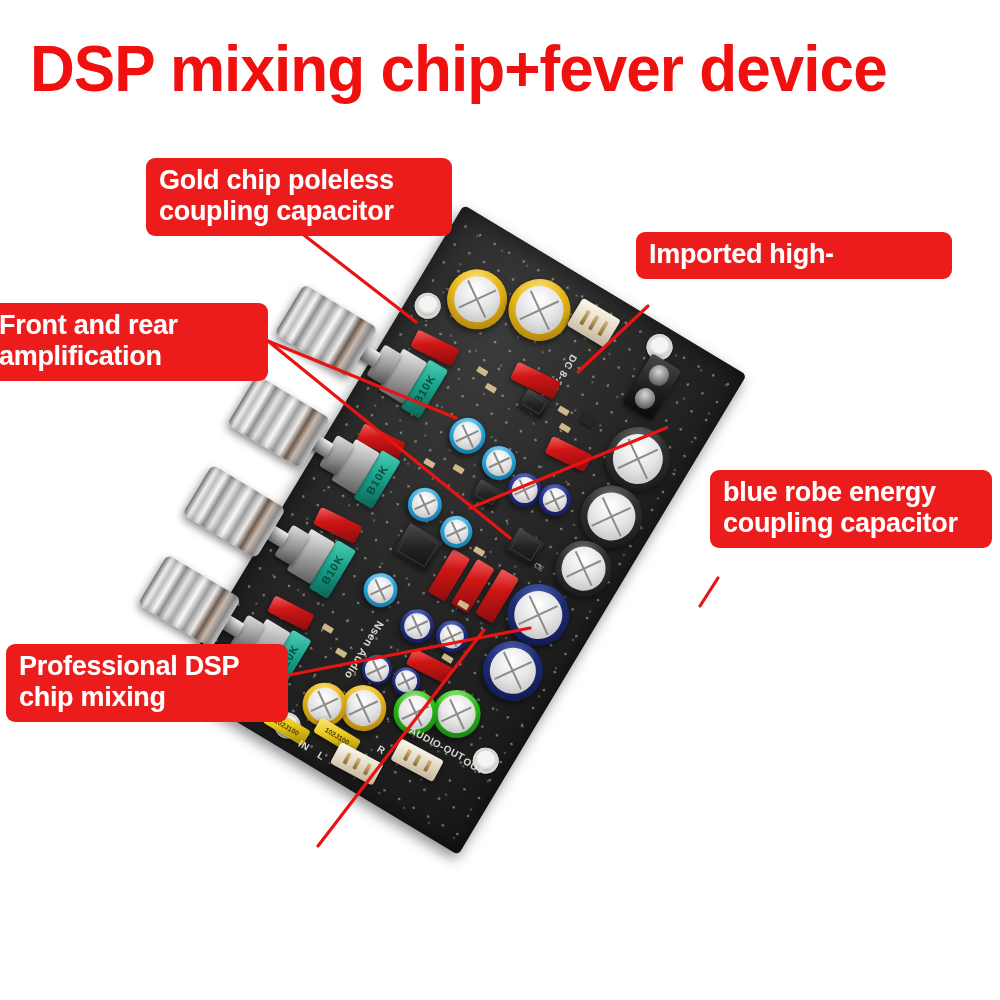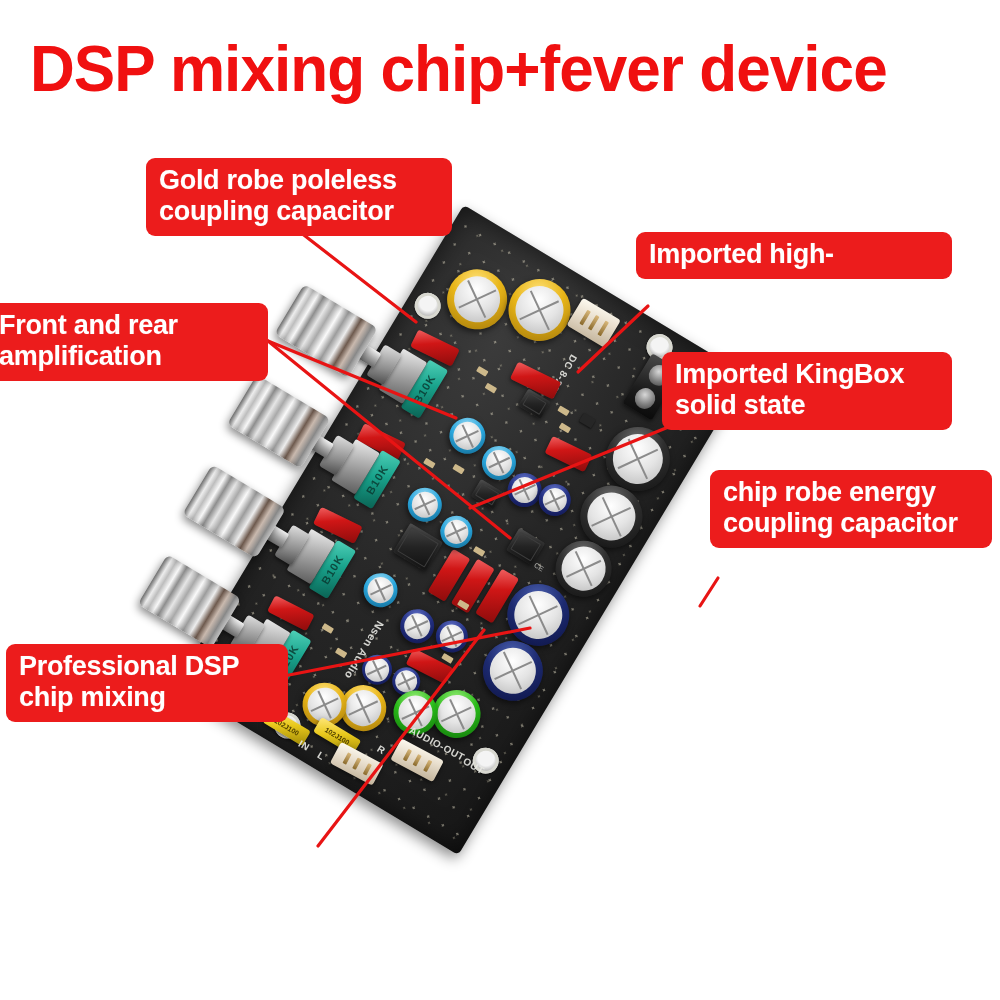--- a/index.html
+++ b/index.html
@@ -340,40 +340,36 @@
 
       <line x1="718" y1="578" x2="700" y2="606"></line>
 
       <line x1="284" y1="676" x2="530" y2="628"></line>
 
       <line x1="318" y1="846" x2="484" y2="630"></line>
     </g>
   </svg>
 
   <div class="callout" style="left:146px;top:158px;width:306px;">
-    <span>Gold robe poleless</span>
+    <span>Gold chip poleless</span>
     <span>coupling capacitor</span>
   </div>
 
   <div class="callout" style="left:636px;top:232px;width:316px;">
     <span>Imported high-</span>
   </div>
 
   <div class="callout" style="left:-14px;top:303px;width:282px;">
     <span>Front and rear</span>
     <span>amplification</span>
   </div>
 
-  <div class="callout" style="left:662px;top:352px;width:290px;">
-    <span>Imported KingBox</span>
-    <span>solid state</span>
-  </div>
 
   <div class="callout" style="left:710px;top:470px;width:282px;">
-    <span>chip robe energy</span>
+    <span>blue robe energy</span>
     <span>coupling capacitor</span>
   </div>
 
   <div class="callout" style="left:6px;top:644px;width:282px;">
     <span>Professional DSP</span>
     <span>chip mixing</span>
   </div>
 
 
 </div>

